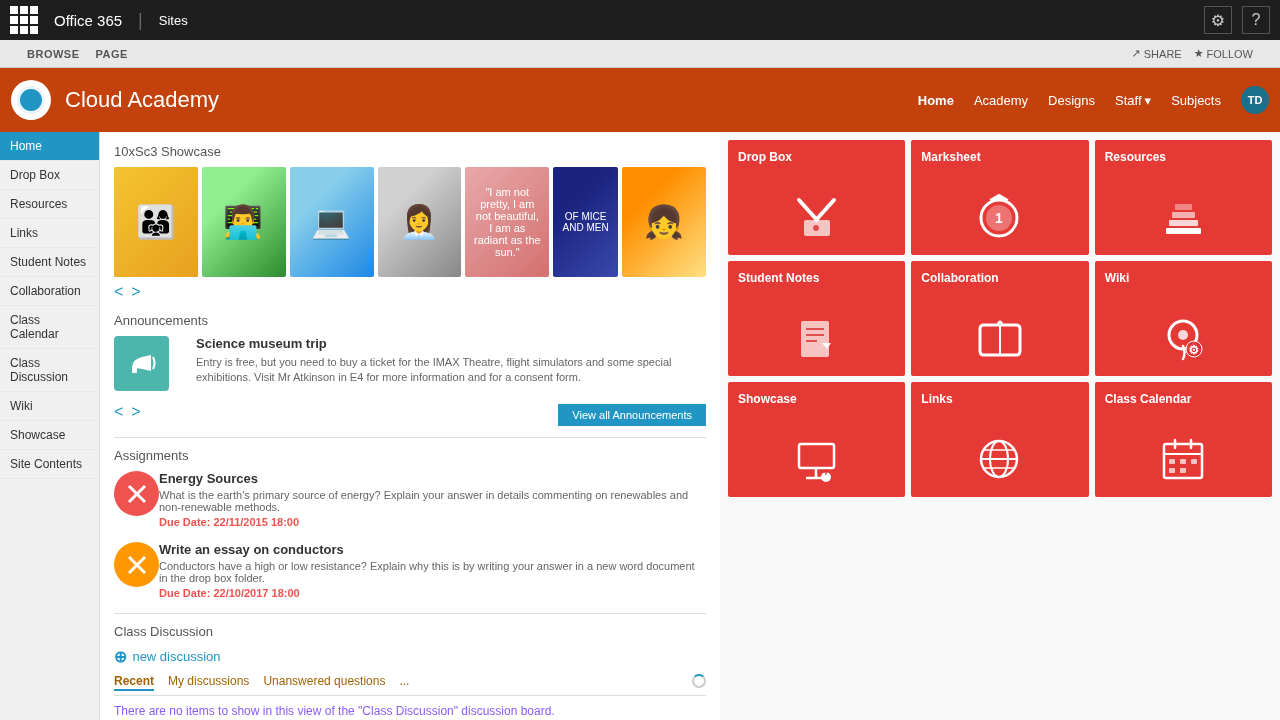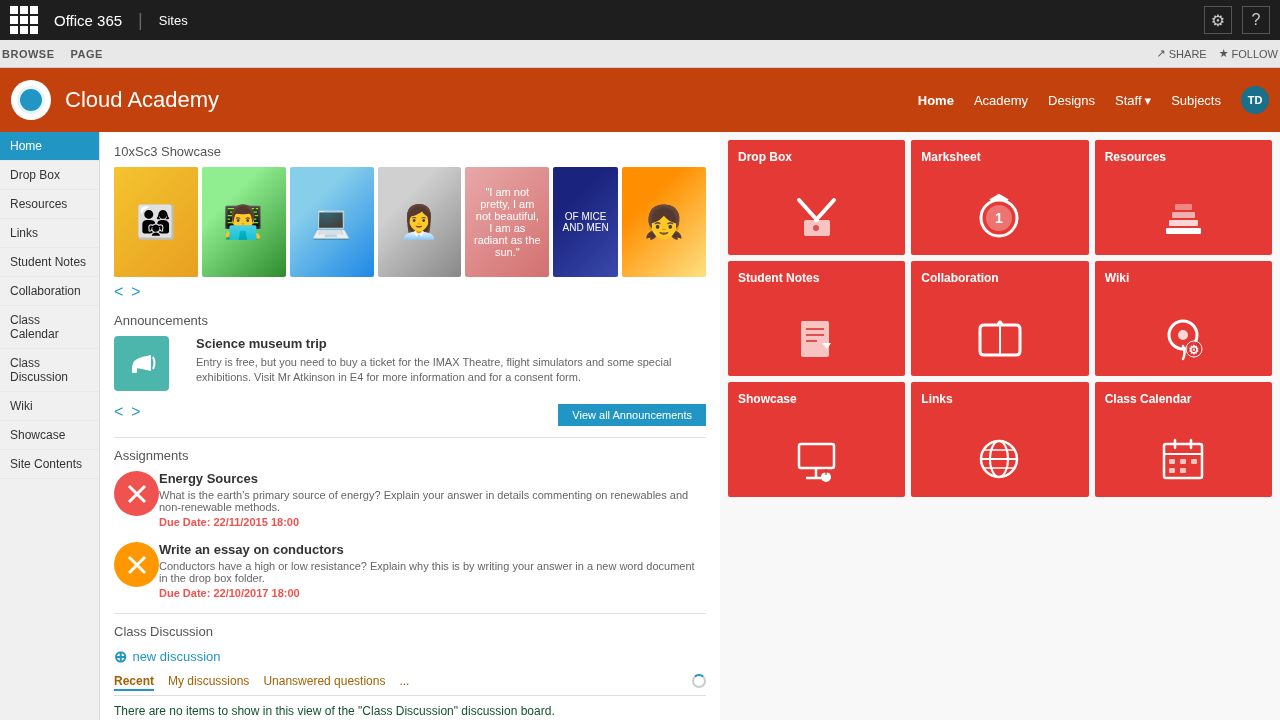--- a/index.html
+++ b/index.html
@@ -9,21 +9,21 @@
     .top-bar { background: #1e1e1e; height: 40px; display: flex; align-items: center; padding: 14px 10px; gap: 16px; }
     .top-bar-grid { width: 28px; height: 28px; display: grid; grid-template-columns: repeat(3,8px); grid-template-rows: repeat(3,8px); gap: 2px; cursor: pointer; }
     .top-bar-grid span { background: #fff; display: block; }
     .top-bar-title { color: #fff; font-size: 15px; font-weight: 300; cursor: pointer; }
     .top-bar-divider { color: #666; font-size: 18px; }
     .top-bar-sites { color: #fff; font-size: 13px; cursor: pointer; }
     .top-bar-right { margin-left: auto; display: flex; gap: 10px; align-items: center; }
     .top-bar-icon { color: #ccc; font-size: 16px; cursor: pointer; width: 28px; height: 28px; display: flex; align-items: center; justify-content: center; border: 1px solid #555; }
 
     
-    .breadcrumb-bar { background: #e8e8e8; height: 28px; display: flex; align-items: center; padding: 0 2px; gap: 16px; border-bottom: 1px solid #ccc; }
+    .breadcrumb-bar { background: #e8e8e8; height: 28px; display: flex; align-items: center; padding: 0 27px; gap: 16px; border-bottom: 1px solid #ccc; }
     .breadcrumb-item { font-size: 11px; color: #555; text-transform: uppercase; cursor: pointer; font-weight: 600; letter-spacing: 0.5px; }
     .breadcrumb-right { margin-left: auto; display: flex; gap: 12px; align-items: center; font-size: 11px; color: #555; }
     .breadcrumb-action { cursor: pointer; display: flex; align-items: center; gap: 3px; }
 
     
     .site-header { background: #c2410c; height: 64px; display: flex; align-items: center; padding: 0 11px; }
     .site-logo { width: 40px; height: 40px; background: #fff; border-radius: 50%; display: flex; align-items: center; justify-content: center; margin-right: 14px; }
     .site-logo-inner { width: 28px; height: 28px; background: #2196c4; border-radius: 50%; border: 3px solid #e8f4f8; }
     .site-title { color: #fff; font-size: 22px; font-weight: 300; }
     .site-nav { margin-left: auto; display: flex; align-items: center; gap: 20px; }
@@ -76,21 +76,21 @@
     .asgn-icon-2 { background: #ff9800; }
     .asgn-content h4 { font-size: 13px; font-weight: 600; color: #333; margin-bottom: 3px; }
     .asgn-content p { font-size: 11px; color: #666; margin-bottom: 3px; }
     .due-date { color: #ef5350; font-size: 11px; font-weight: 600; }
 
     
     .new-discussion { color: #2196c4; font-size: 13px; cursor: pointer; display: flex; align-items: center; gap: 5px; margin-bottom: 8px; }
     .disc-tabs { display: flex; gap: 14px; font-size: 12px; color: #a16207; margin-bottom: 8px; border-bottom: 1px solid #ddd; padding-bottom: 4px; }
     .disc-tab { cursor: pointer; }
     .disc-tab.active { font-weight: 600; border-bottom: 2px solid #2196c4; }
-    .disc-empty { font-size: 12px; color: #14532d; }
+    .disc-empty { font-size: 12px; color: #8b5cf6; }
 
     
     .right-panel { width: 560px; padding: 8px; background: #f8f8f8; flex-shrink: 0; overflow-y: auto; }
     .tiles-grid { display: grid; grid-template-columns: repeat(3, 1fr); gap: 6px; }
     .tile { background: #e53935; color: #fff; border-radius: 2px; padding: 10px; display: flex; flex-direction: column; align-items: flex-start; cursor: pointer; min-height: 115px; position: relative; }
     .tile-title { font-size: 12px; font-weight: 600; margin-bottom: 8px; }
     .tile-icon { margin-top: auto; width: 100%; display: flex; justify-content: center; align-items: center; }
     .tile-icon svg { fill: rgba(255,255,255,0.85); }
 
     

